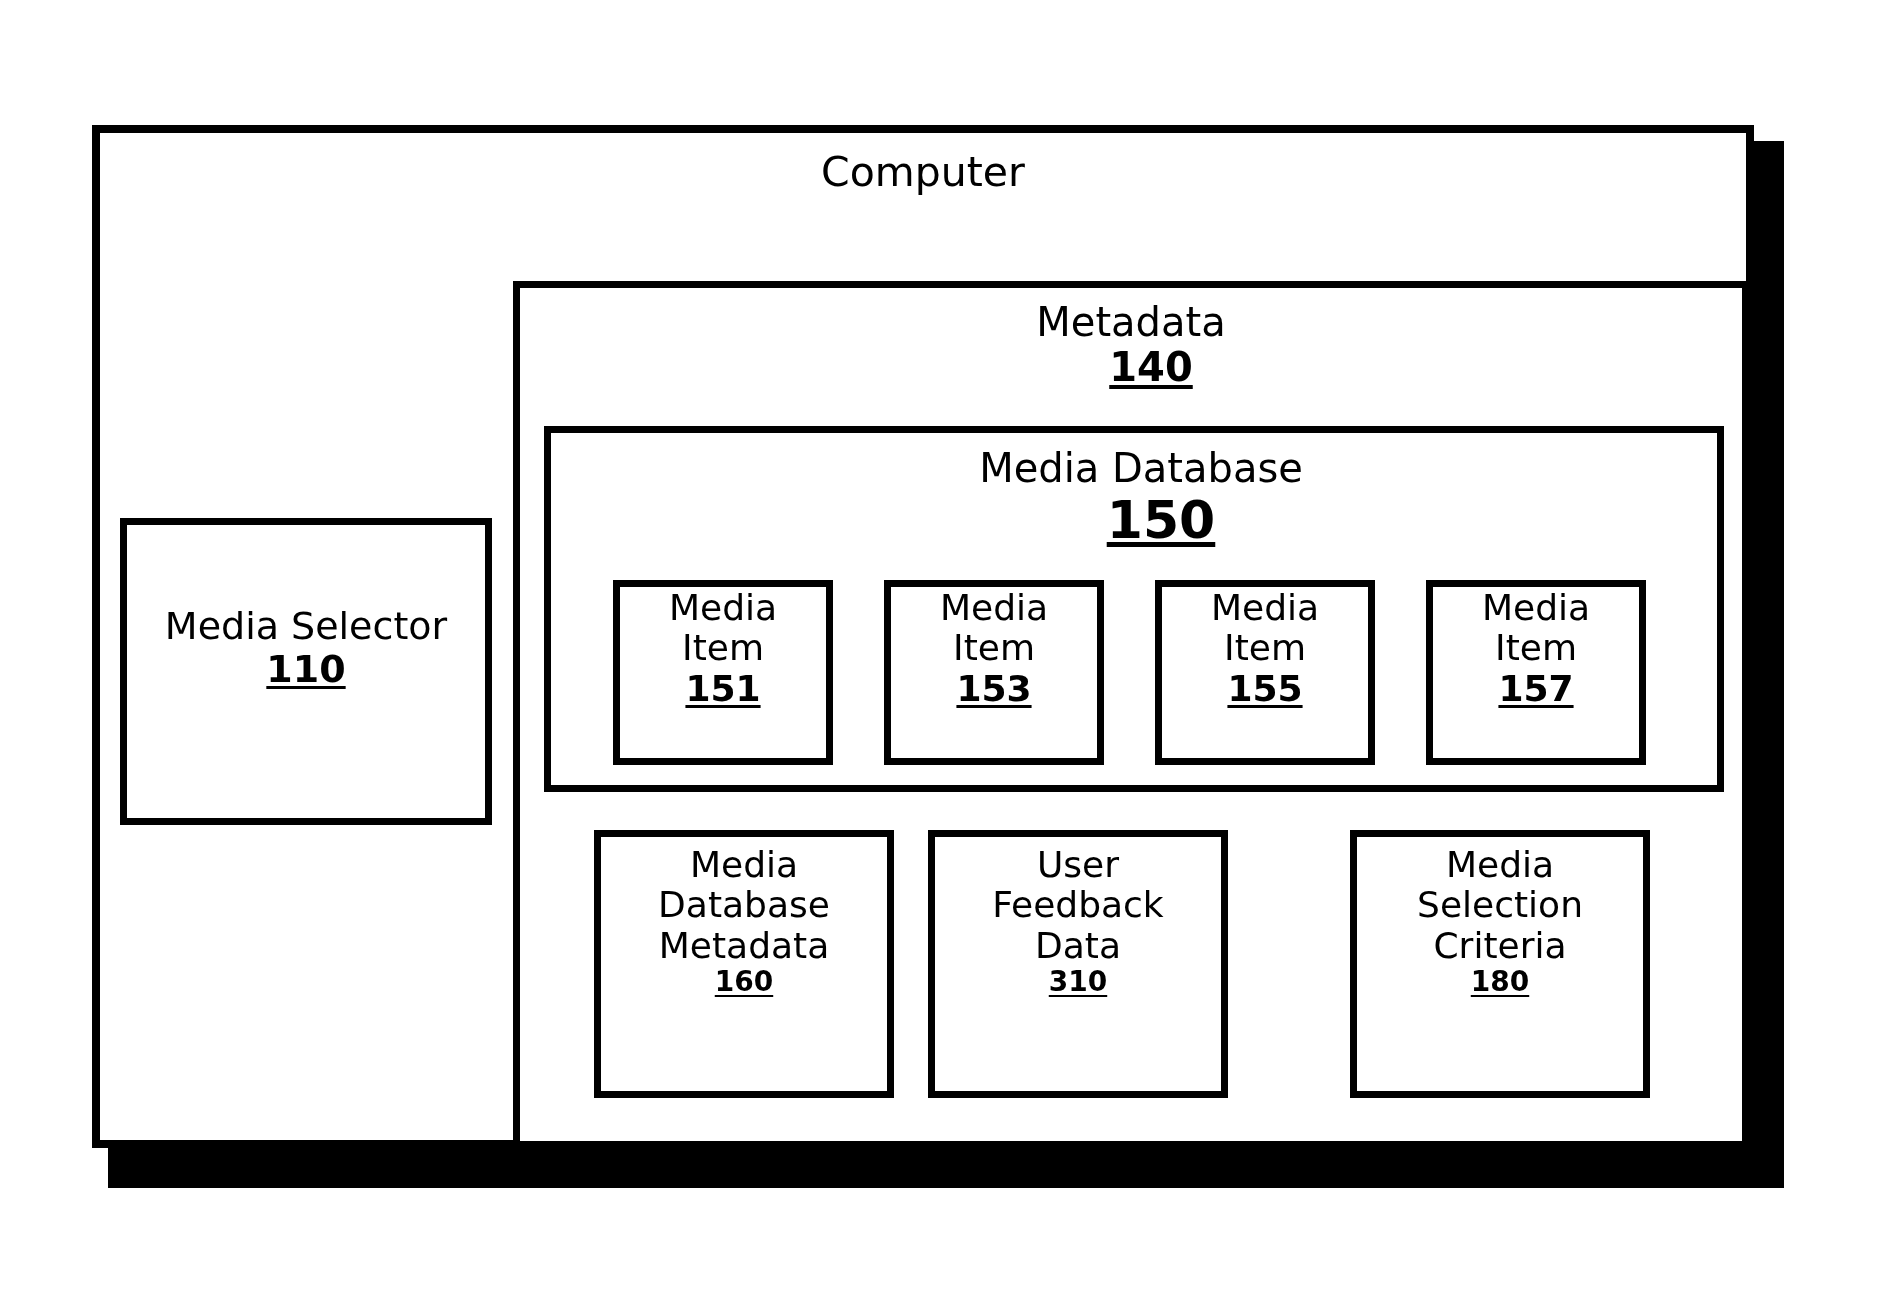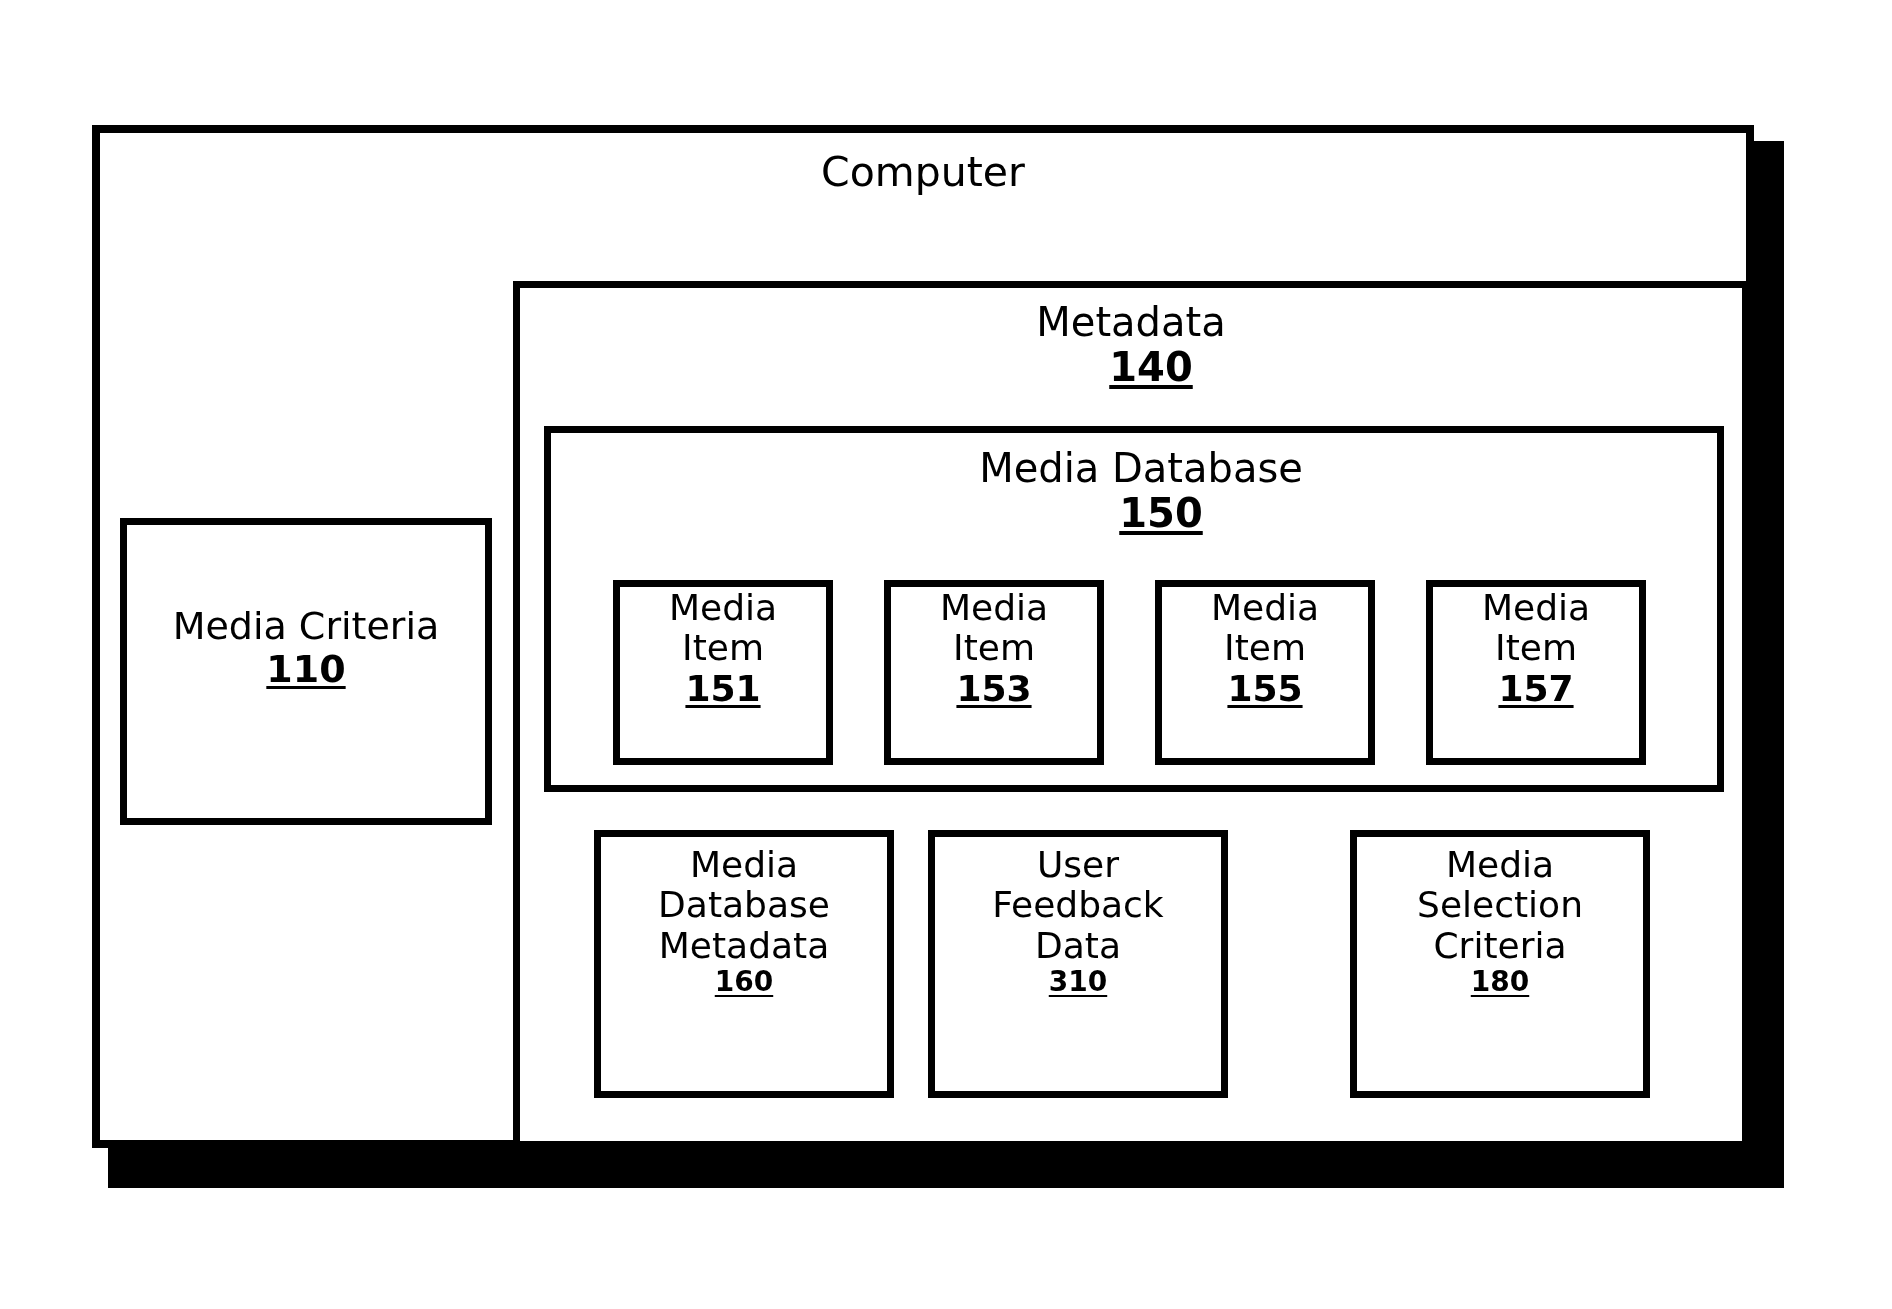--- a/index.html
+++ b/index.html
@@ -116,21 +116,21 @@
   }
   #media-db-title {
     position: absolute;
     left: 544px; top: 446px;
     width: 1180px;
     text-align: center;
     z-index: 3;
     padding-left: 7px;
   }
   #media-db-title .label { font-size: 40px; }
-  #media-db-title .refnum { font-size: 40px; margin-left: 40px; }
+  #media-db-title .refnum { font-size: 52px; margin-left: 40px; }
 
   
   .media-item-box {
     top: 580px;
     width: 220px; height: 185px;
     border-width: 7px;
   }
   .media-item-shadow {
     top: 593px;
     width: 230px; height: 192px;
@@ -188,21 +188,21 @@
 
   <div id="computer-shadow" class="shadow"></div>
   <div id="computer-box" class="box"></div>
   <div id="computer-title">
     <div class="label">Computer</div>
   </div>
 
   <div id="media-selector-shadow" class="shadow"></div>
   <div id="media-selector-box" class="box"></div>
   <div id="media-selector-text">
-    <div class="label">Media Criteria</div>
+    <div class="label">Media Selector</div>
     <div class="refnum">110</div>
   </div>
 
   <div id="storage-shadow" class="shadow"></div>
   <div id="storage-box" class="box"></div>
   <div id="storage-title">
     <div class="label">Metadata</div>
     <div class="refnum">140</div>
   </div>
 

